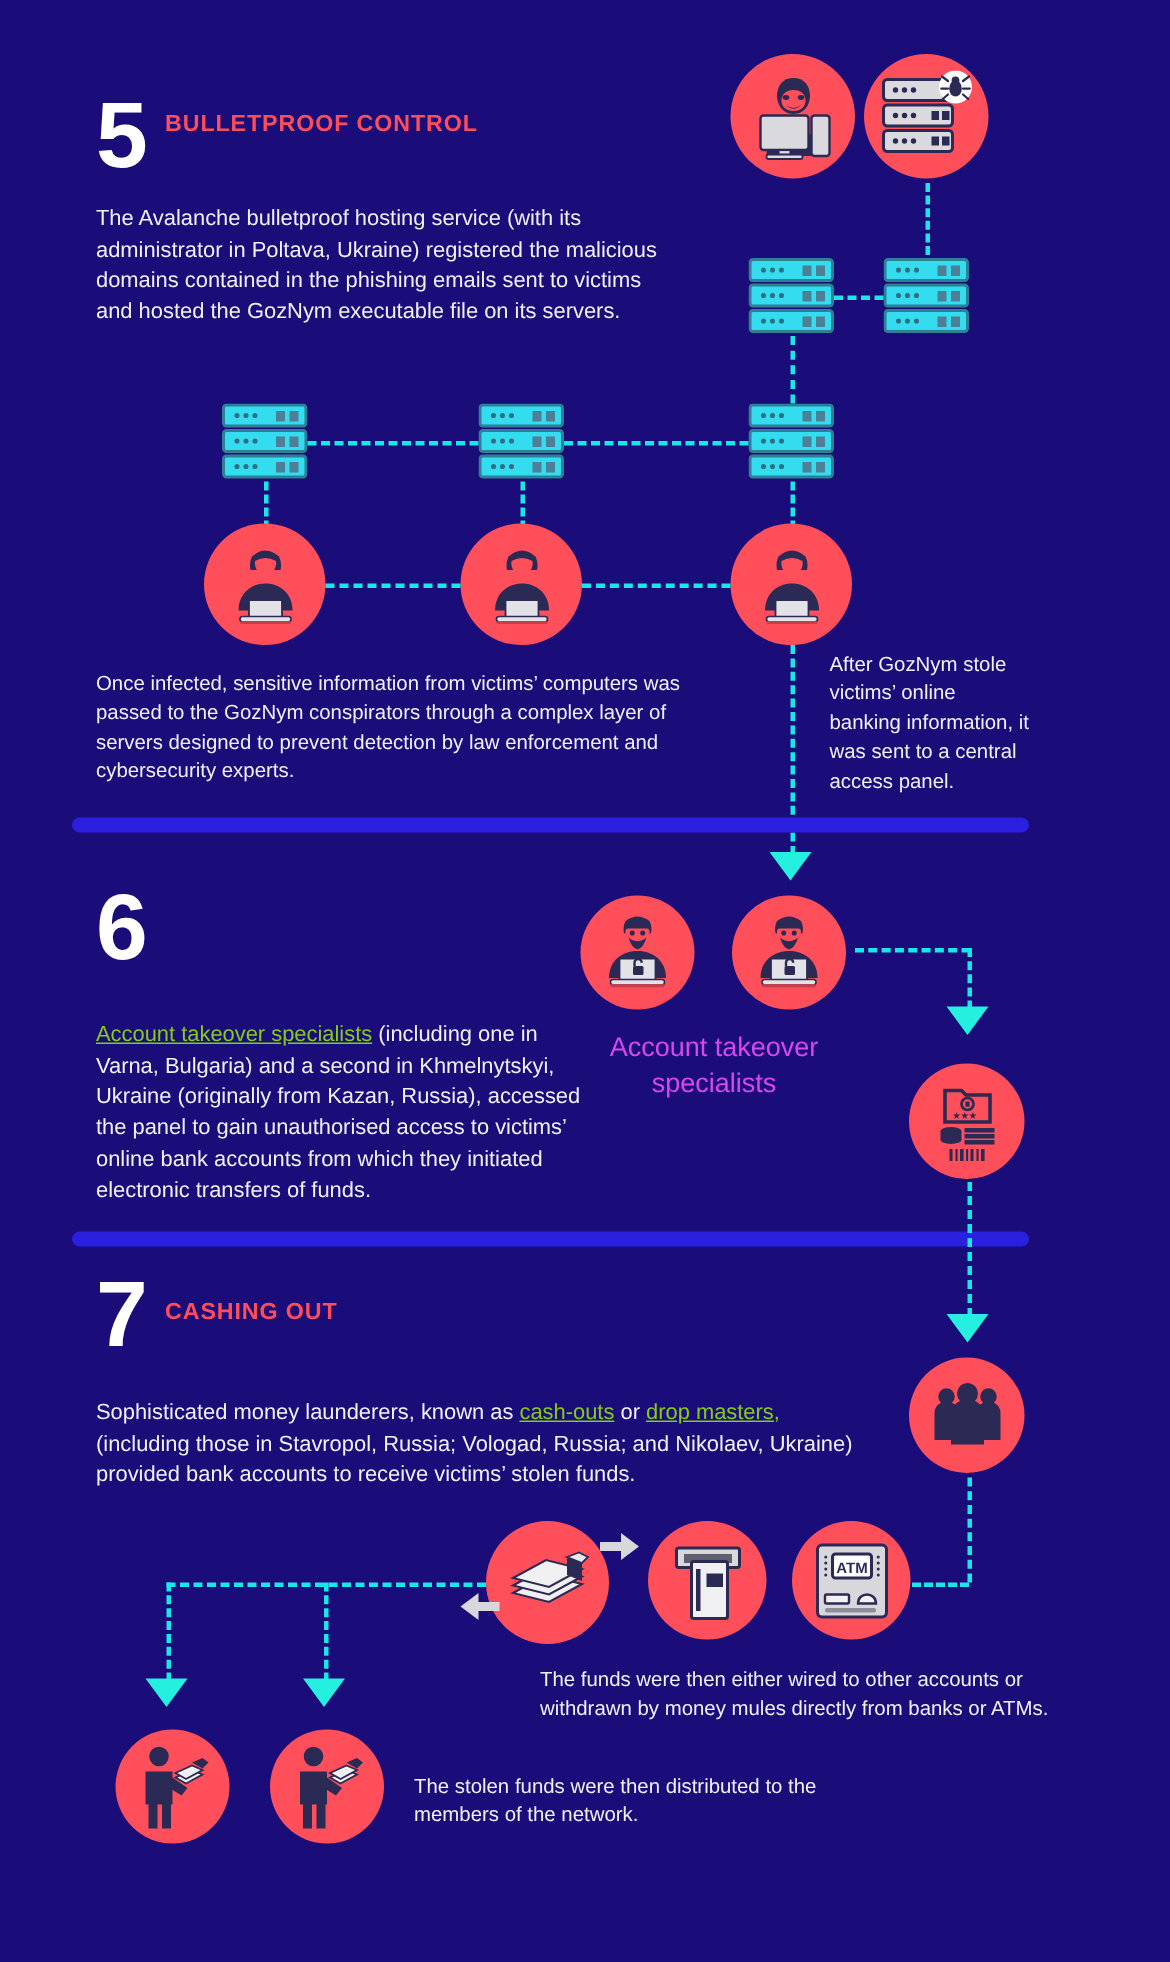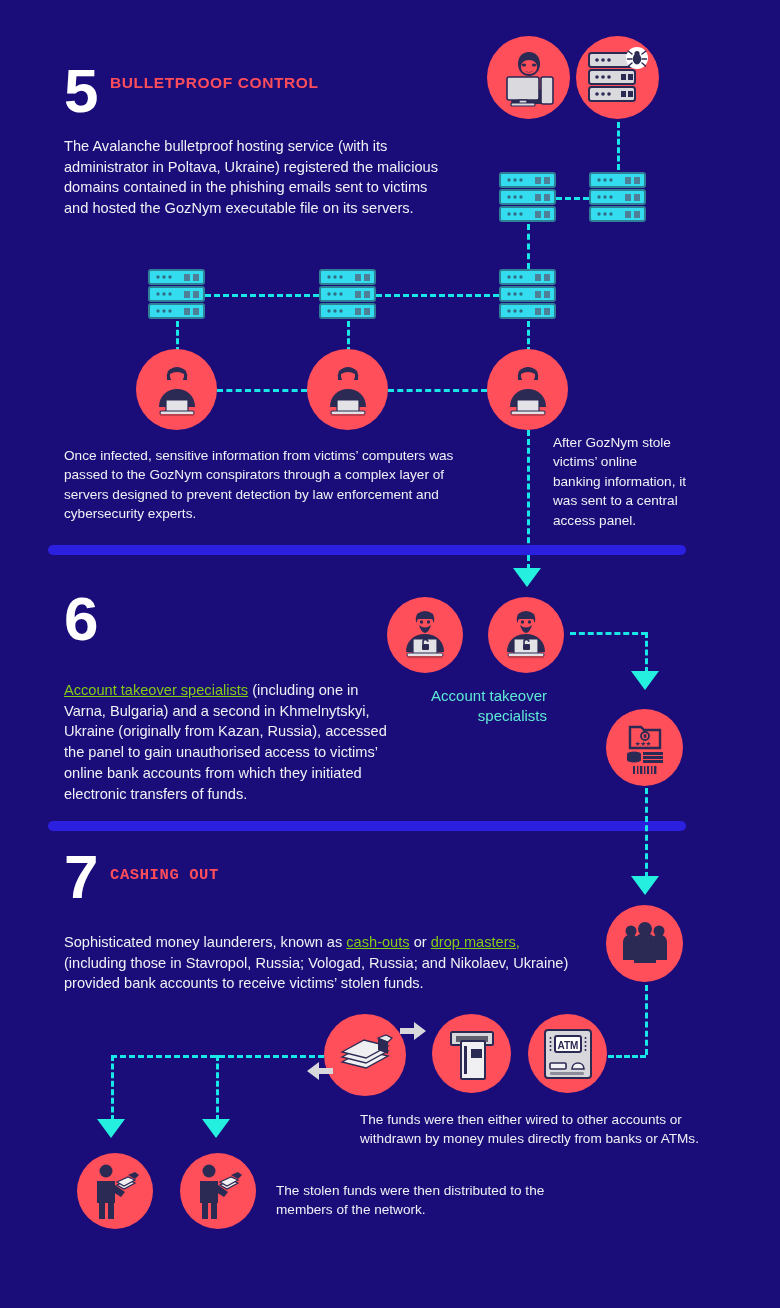--- a/index.html
+++ b/index.html
@@ -53,22 +53,22 @@
     position:absolute; width:0;
     border-left:3px dashed #19e6e6;
   }
   .arrow-down {
     position:absolute; width:0; height:0;
     border-left:14px solid transparent;
     border-right:14px solid transparent;
     border-top:19px solid #25f0e0;
   }
   .cap-label {
-    position:absolute; font-size:15px; line-height:1.35;
-    color:#5eead4; text-align:right;
+    position:absolute; font-size:18px; line-height:1.35;
+    color:#d946ef; text-align:center;
   }
 </style>
 </head>
 <body>
 
 <div class="stage">
 
   <div class="step-num" style="left:64px; top:60px;">5</div>
   <div class="step-title" style="left:110px; top:74px;">BULLETPROOF CONTROL</div>
   <div class="body-text" style="left:64px; top:136px; width:378px;">The Avalanche bulletproof hosting service (with its administrator in Poltava, Ukraine) registered the malicious domains contained in the phishing emails sent to victims and hosted the GozNym executable file on its servers.</div>
@@ -347,21 +347,21 @@
       </g>
     </svg>
   </div>
 
   <div class="divider" style="left:48px; top:821px; width:638px;"></div>
 
   <div class="dash-v" style="left:645px; top:788px; height:90px;"></div>
   <div class="arrow-down" style="left:631px; top:876px;"></div>
 
   <div class="step-num" style="left:64px; top:846px;">7</div>
-  <div class="step-title" style="left:110px; top:866px;font-family:Liberation Mono, monospace;">CASHING OUT</div>
+  <div class="step-title" style="left:110px; top:866px;">CASHING OUT</div>
   <div class="body-text" style="left:64px; top:932px; width:520px;"><span>Sophisticated money launderers, known as </span><span class="lnk">cash-outs</span><span> or </span><span class="lnk">drop masters,</span><span> (including those in Stavropol, Russia; Vologad, Russia; and Nikolaev, Ukraine) provided bank accounts to receive victims’ stolen funds.</span></div>
 
   <div class="badge" style="left:606px; top:905px; width:77px; height:77px;">
     <svg width="52" height="48" viewBox="0 0 52 48">
       <circle cx="12" cy="11" r="5.5" fill="#2b2a54"></circle>
       <path d="M4 40V22c0-4.5 3.5-7.5 8-7.5s8 3 8 7.5v18z" fill="#2b2a54"></path>
       <circle cx="40" cy="11" r="5.5" fill="#2b2a54"></circle>
       <path d="M32 40V22c0-4.5 3.5-7.5 8-7.5s8 3 8 7.5v18z" fill="#2b2a54"></path>
       <circle cx="26" cy="9" r="7" fill="#2b2a54"></circle>
       <path d="M15 43V23c0-6 5-10 11-10s11 4 11 10v20z" fill="#2b2a54"></path>

